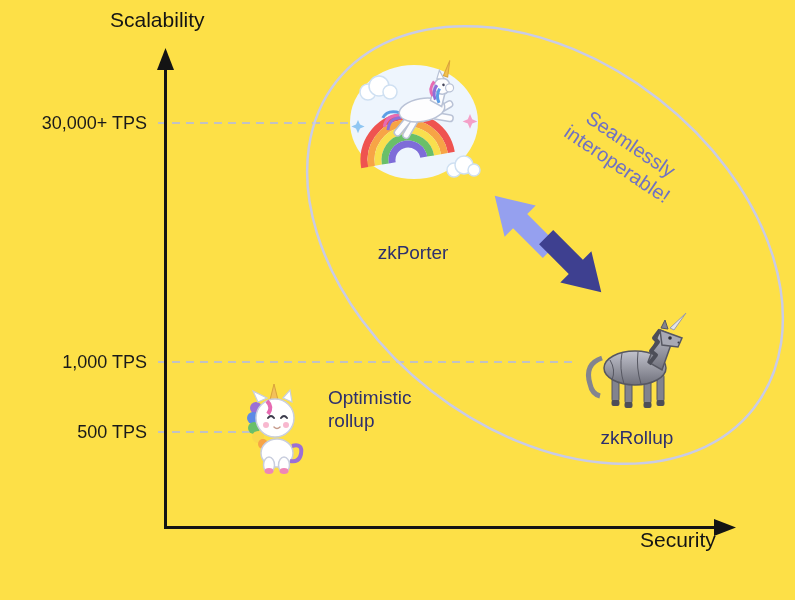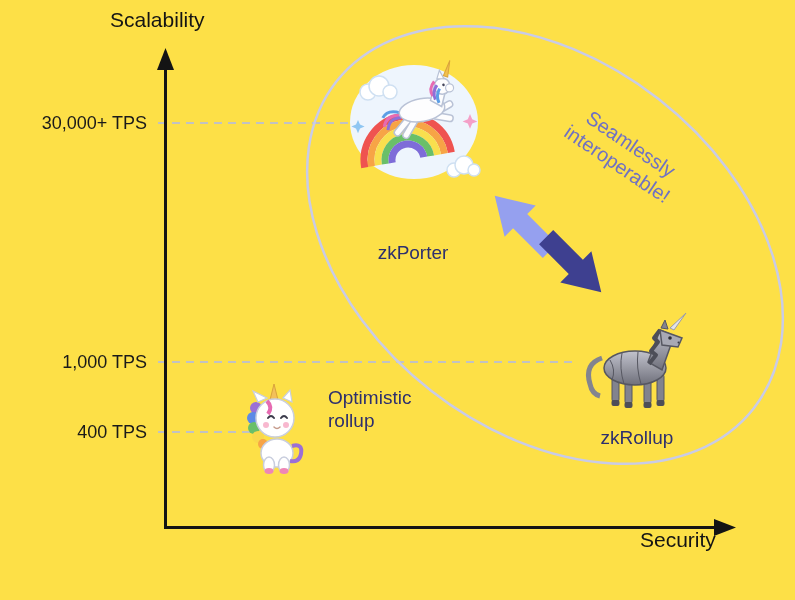--- a/index.html
+++ b/index.html
@@ -161,20 +161,20 @@
       <ellipse cx="29" cy="85" rx="4.5" ry="3" fill="#ef86b5"></ellipse>
       <ellipse cx="44" cy="85" rx="4.5" ry="3" fill="#ef86b5"></ellipse>
     </g>
   </svg>
 
   <div class="axis-title" id="y-title">Scalability</div>
   <div class="axis-title" id="x-title">Security</div>
 
   <div class="tick" id="tick-20000">30,000+ TPS</div>
   <div class="tick" id="tick-2000">1,000 TPS</div>
-  <div class="tick" id="tick-500">400 TPS</div>
+  <div class="tick" id="tick-500">500 TPS</div>
 
   <div class="node-label" id="zkporter-label">zkPorter</div>
   <div class="node-label" id="optimistic-label">Optimistic rollup</div>
   <div class="node-label" id="zkrollup-label">zkRollup</div>
 
   <div class="annotation">Seamlessly interoperable!</div>
 </div>
 
 </body></html>

